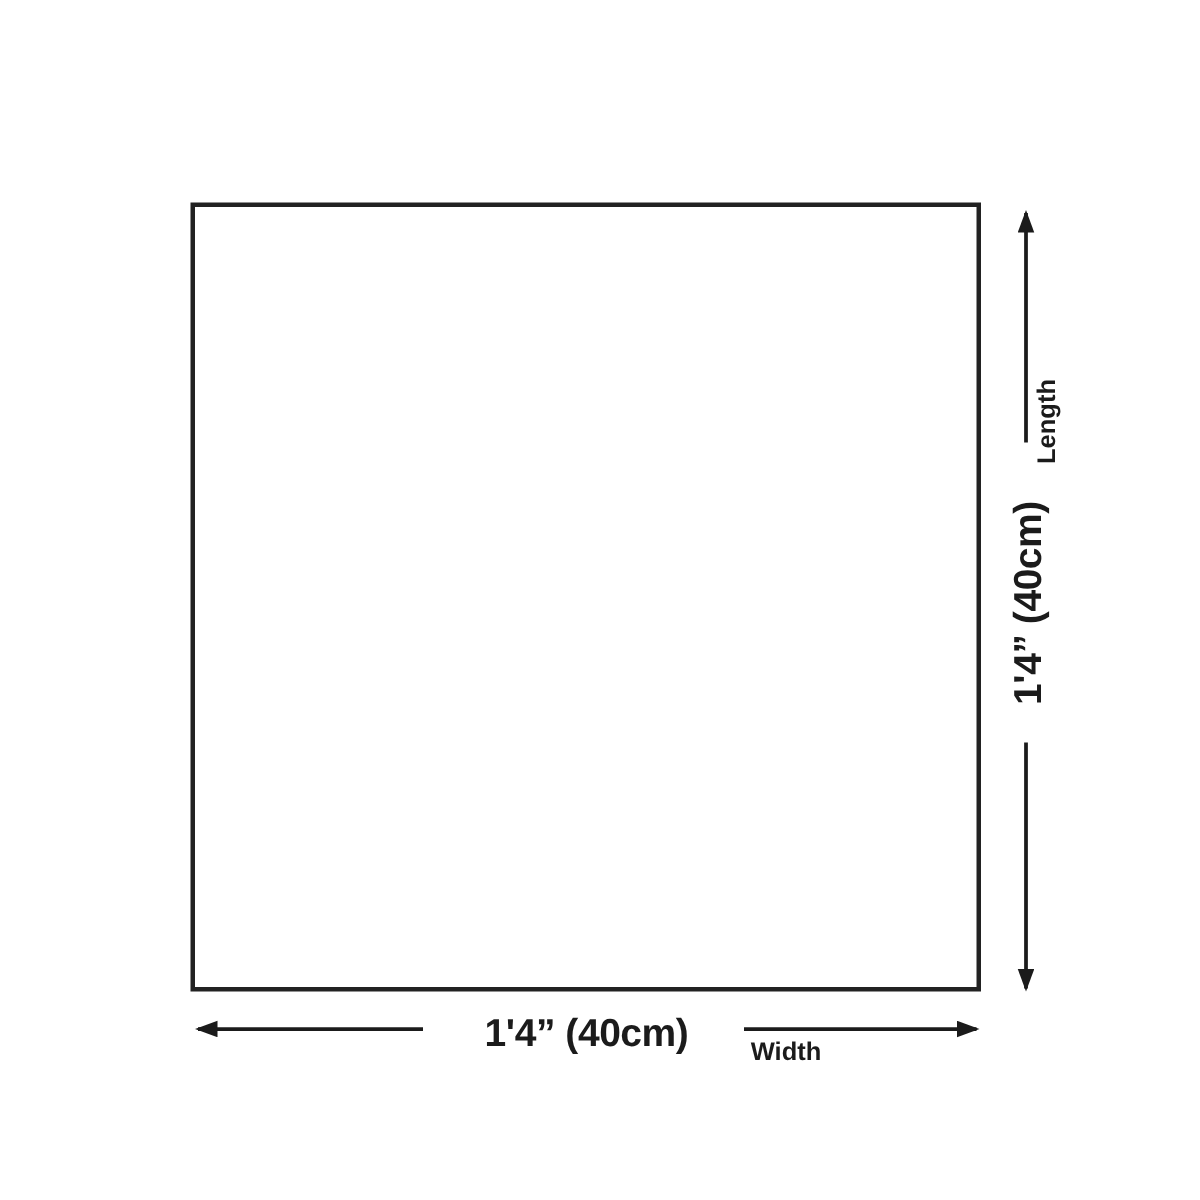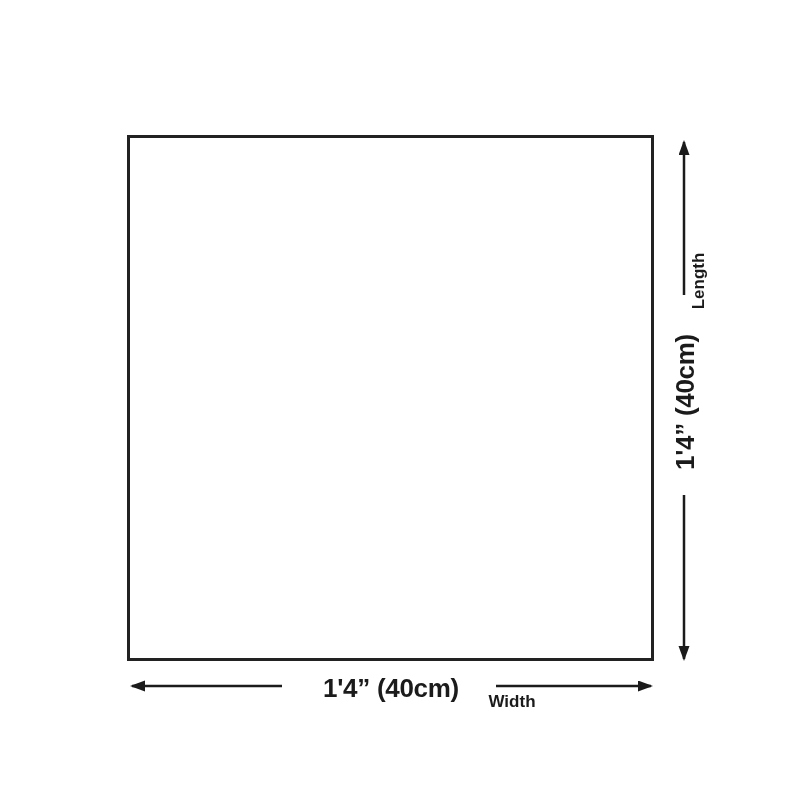--- a/index.html
+++ b/index.html
@@ -75,15 +75,15 @@
 
     <line x1="496" y1="686" x2="651" y2="686" stroke="#1b1b1b" stroke-width="2.5" marker-end="url(#arrow-head)"></line>
   </svg>
 
   <div class="label value-label vertical" style="left:685px; top:402px;">1'4” (40cm)</div>
 
   <div class="label axis-label vertical" style="left:698px; top:281px;">Length</div>
 
   <div class="label value-label center" style="left:391px; top:688px;">1'4” (40cm)</div>
 
-  <div class="label axis-label center" style="left:512px; top:701px;">Width</div>
+  <div class="label axis-label center" style="left:524px; top:701px;">Width</div>
 
 </div>
 
 </body></html>

